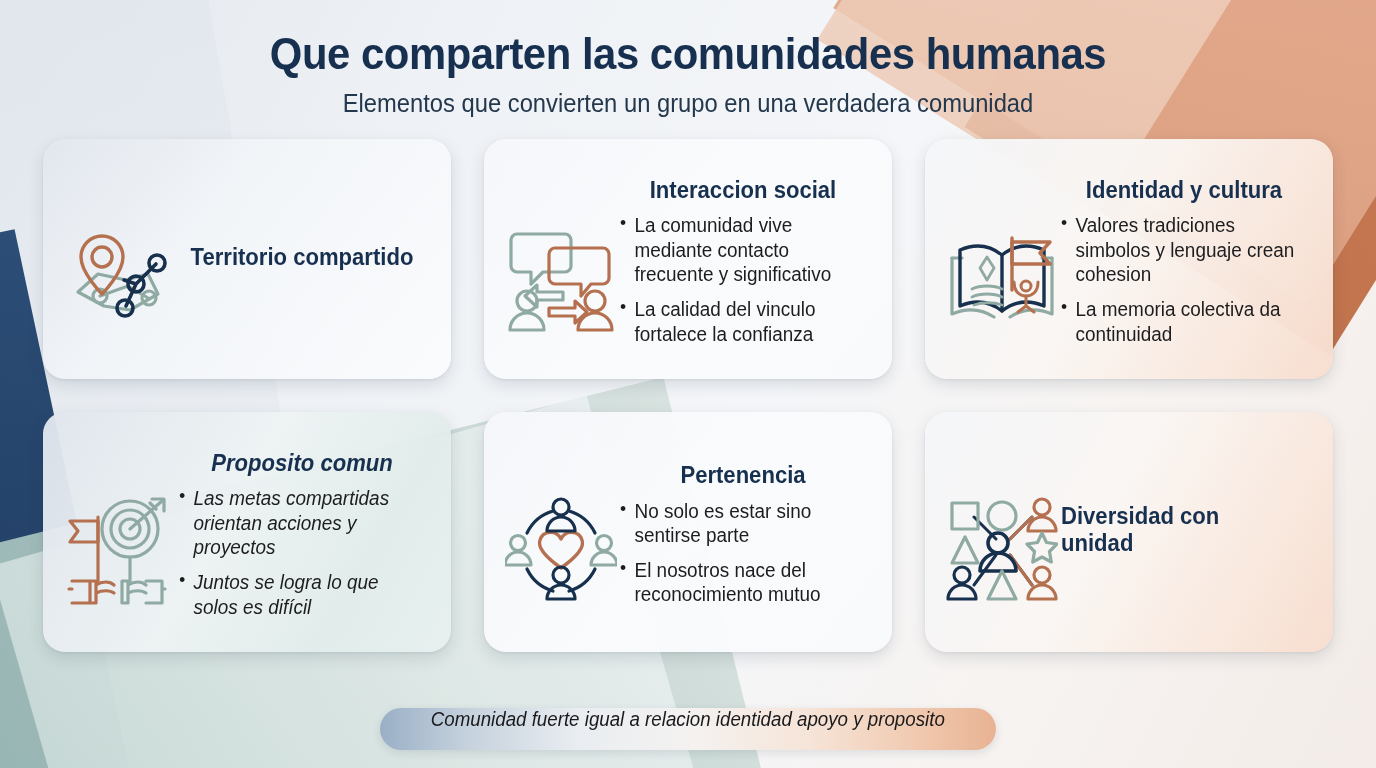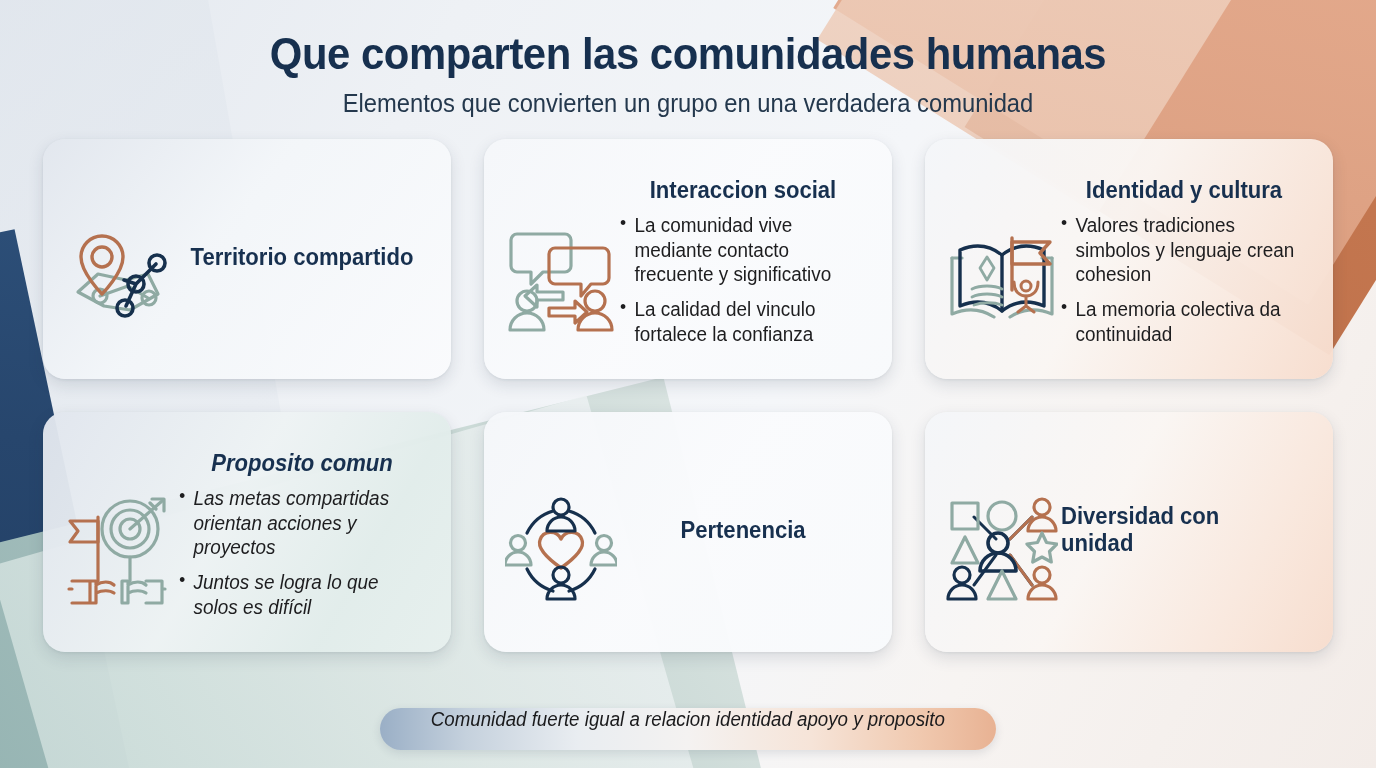--- a/index.html
+++ b/index.html
@@ -334,20 +334,24 @@
           <circle cx="56" cy="80" r="8" stroke="#16304d" stroke-width="3.2"></circle>
           <path d="M42 104 a14 14 0 0 1 28 0 z" stroke="#16304d" stroke-width="3.2"></path>
           <circle cx="13" cy="48" r="7.5" stroke="#8faaa3" stroke-width="3.2"></circle>
           <path d="M0 70 a13 13 0 0 1 26 0 z" stroke="#8faaa3" stroke-width="3.2"></path>
           <circle cx="99" cy="48" r="7.5" stroke="#8faaa3" stroke-width="3.2"></circle>
           <path d="M86 70 a13 13 0 0 1 26 0 z" stroke="#8faaa3" stroke-width="3.2"></path>
         </svg>
       </div>
       <div class="card-body">
         <div class="card-title">Pertenencia</div>
+        <ul class="bullets">
+          <li>No solo es estar sino sentirse parte</li>
+          <li>El nosotros nace del reconocimiento mutuo</li>
+        </ul>
       </div>
     </div>
 
     <div class="card tint-warm">
       <div class="card-icon">
         <svg viewBox="0 0 112 112" fill="none" stroke-linecap="round" stroke-linejoin="round">
           <path d="M28 22 L50 44 M64 44 L86 22 M28 90 L50 60 M64 60 L86 90" stroke="#16304d" stroke-width="3" stroke-dasharray="0 0"></path>
           <path d="M64 44 L86 22 M64 60 L86 90" stroke="#b5714f" stroke-width="3"></path>
           <rect x="6" y="8" width="26" height="26" stroke="#8faaa3" stroke-width="3.2"></rect>
           <circle cx="56" cy="21" r="14" stroke="#8faaa3" stroke-width="3.2"></circle>

